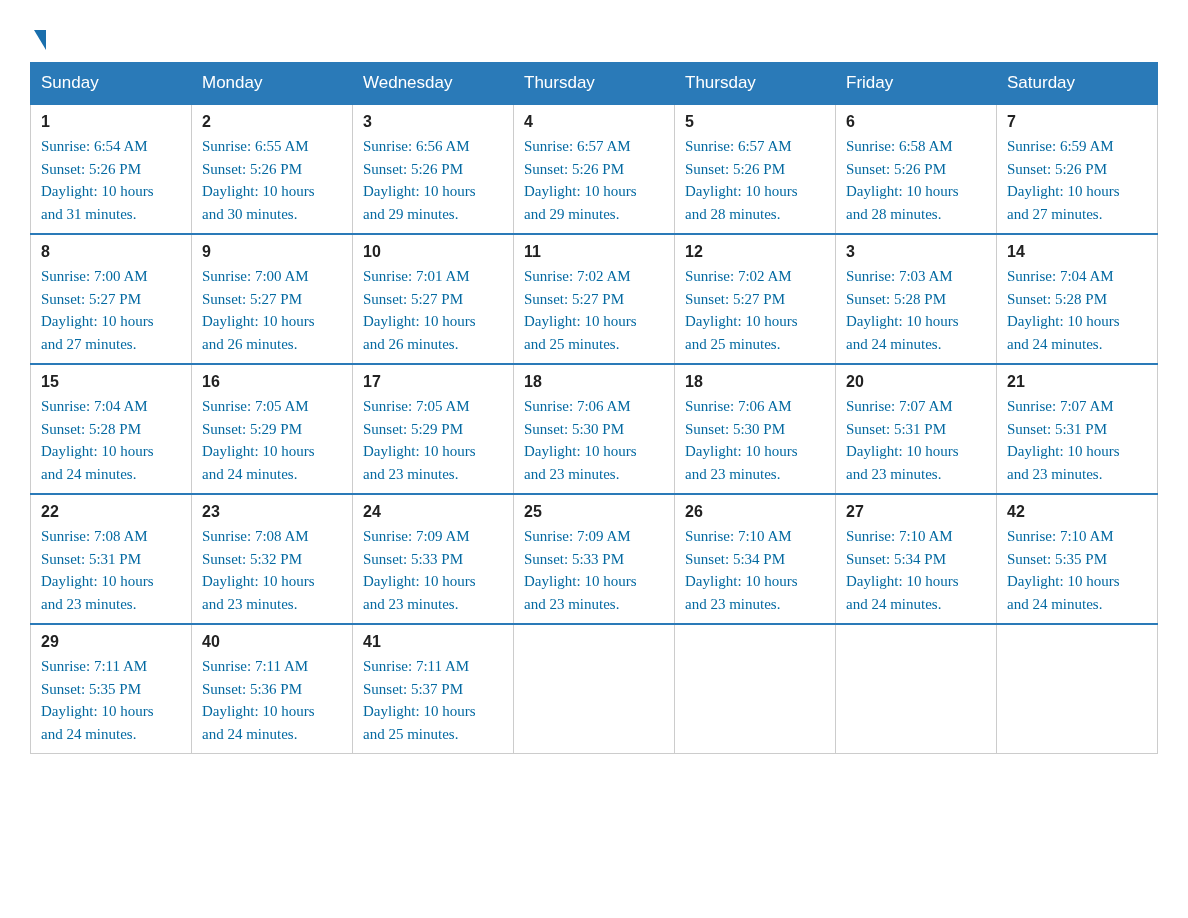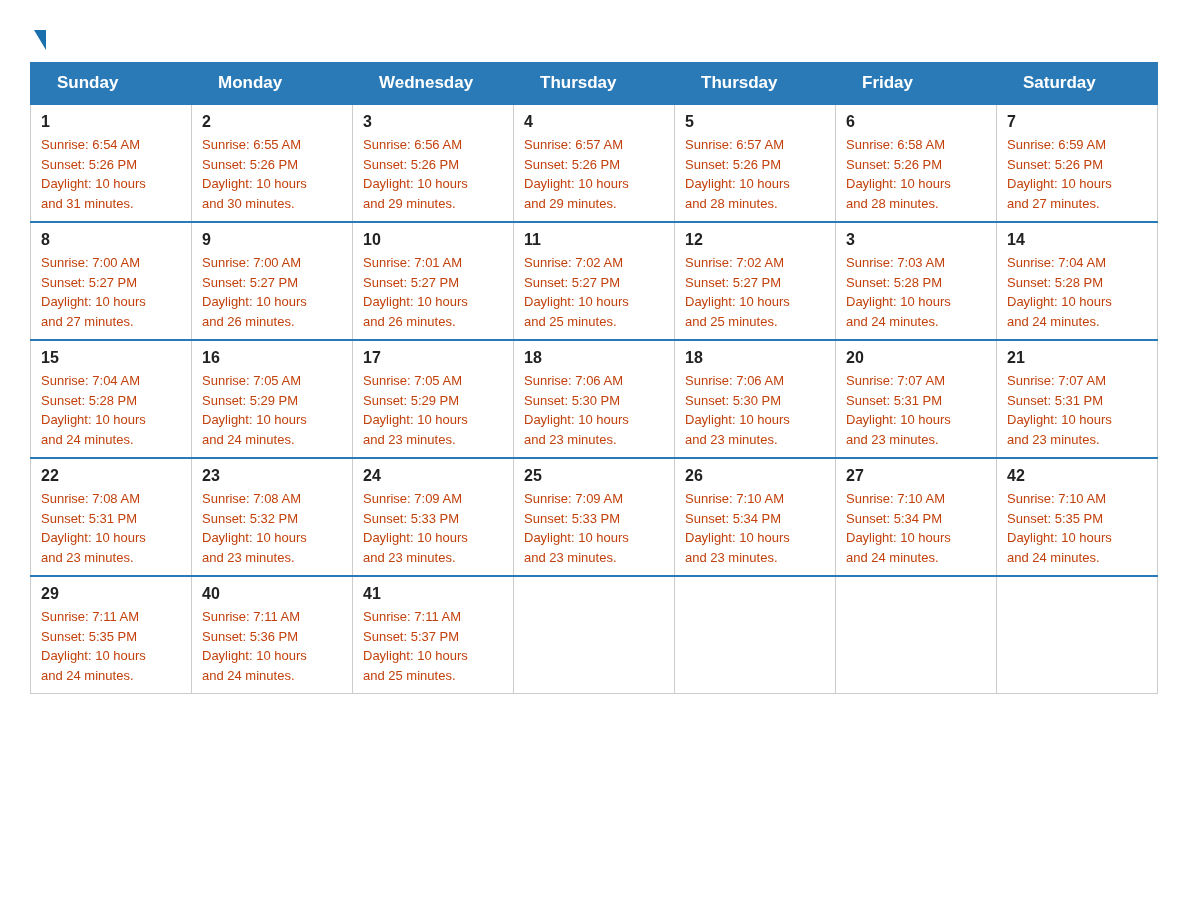--- a/index.html
+++ b/index.html
@@ -61,22 +61,22 @@
     }
     .calendar-table {
       width: 100%;
       border-collapse: collapse;
       margin-top: 10px;
     }
     .calendar-table th {
       background-color: #2a7ab8;
       color: #fff;
       font-size: 17px;
-      font-weight: bold;
-      padding: 10px 26px;
+      font-weight: normal;
+      padding: 10px 10px;
       text-align: left;
       border: 1px solid #2a7ab8;
     }
     .calendar-table td {
       vertical-align: top;
       padding: 8px 10px;
       border: 1px solid #ccc;
       border-top: 2px solid #2a7ab8;
       font-size: 13px;
       color: #333;
@@ -84,23 +84,24 @@
       width: 14.28%;
     }
     .day-number {
       font-size: 16px;
       font-weight: bold;
       color: #222;
       display: block;
       margin-bottom: 4px;
     }
     .day-info {
-      font-size: 13px;
+      font-size: 15px;
       line-height: 1.5;
-      color: #c2410c;
+      color: #0369a1;
+      font-family: Liberation Serif, serif;
     }
     .empty-cell {
       border-top: 2px solid #2a7ab8;
       background: #fff;
     }
   </style>
 </head>
 <body>
 
 <div class="header-area">

